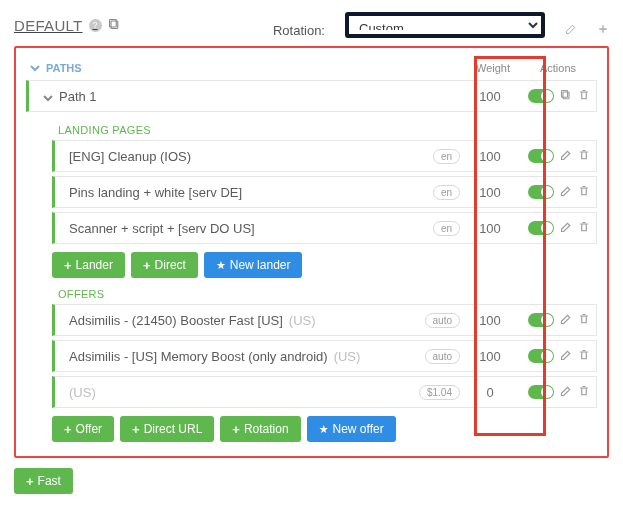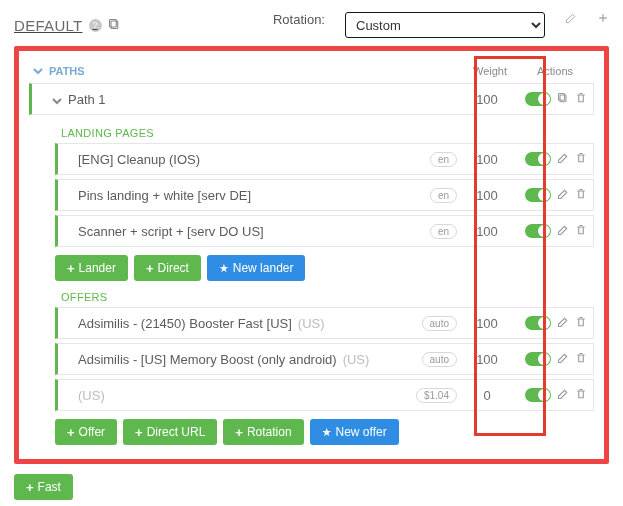--- a/index.html
+++ b/index.html
@@ -2,34 +2,34 @@
 <html><head>
 <meta charset="utf-8">
 <style>
   * { box-sizing: border-box; margin: 0; padding: 0; }
   body { font-family: -apple-system, "Segoe UI", Arial, sans-serif; font-size: 13px; color: #444; background: #fff; width: 623px; padding: 12px 14px 20px; }
   .header-row { display: flex; align-items: center; justify-content: space-between; margin-bottom: 8px; }
   .header-left { display: flex; align-items: center; gap: 6px; text-decoration: underline; }
   .header-title { font-size: 15px; color: #6a6a6a; letter-spacing: .3px; }
   .help-ico { width: 13px; height: 13px; border-radius: 50%; background: #c8c8c8; color: #fff; font-size: 9px; display: inline-flex; align-items: center; justify-content: center; }
   .copy-ico svg { width: 12px; height: 12px; stroke: #888; fill: none; stroke-width: 1.5; }
-  .header-right { display: flex; align-items: flex-start; gap: 20px; }
+  .header-right { display: flex; align-items: flex-end; gap: 20px; }
   .rot-lbl { color: #555; font-size: 13px; }
-  .rot-sel { width: 200px; height: 26px; border: 1px solid #0f172a; border-radius: 3px; padding: 4px 6px; font-size: 13px; color: #333; background: #fff; }
+  .rot-sel { width: 200px; height: 26px; border: 4px solid #0f172a; border-radius: 3px; padding: 4px 6px; font-size: 13px; color: #333; background: #fff; }
   .small-ico { width: 12px; height: 12px; }
   .hdr-act-ico svg { stroke: #aaa; fill: #aaa; }
-  .panel { border: 5px solid #ef4444; padding: 10px 10px 12px; border-radius: 2px; }
+  .panel { border: 2px solid #ef4444; padding: 10px 10px 12px; border-radius: 2px; }
   .paths-hdr { display: flex; align-items: center; padding: 4px 4px 6px; font-size: 11px; color: #8a8a8a; }
   .paths-hdr .label { flex: 1; display: flex; align-items: center; gap: 6px; }
   .col-weight { width: 60px; text-align: center; }
   .col-actions { width: 70px; text-align: center; }
   .chev { width: 10px; height: 10px; display: inline-block; }
   .chev svg { stroke: #7aa9d6; fill: none; stroke-width: 2; }
   .paths-hdr .label span { color: #7aa9d6; font-weight: 600; }
-  .row { display: flex; align-items: center; border: 1px solid #e6e6e6; border-left: 3px solid #5fb84e; background: #fff; min-height: 32px; padding: 0 6px 0 20px; margin-bottom: 4px; }
+  .row { display: flex; align-items: center; border: 1px solid #e6e6e6; border-left: 3px solid #5fb84e; background: #fff; min-height: 32px; padding: 0 6px 0 14px; margin-bottom: 4px; }
   .row .name { flex: 1; display: flex; align-items: center; gap: 6px; color: #5b5b5b; }
   .row .name .muted { color: #bdbdbd; }
   .pill { border: 1px solid #d7d7d7; border-radius: 10px; padding: 1px 7px; font-size: 10px; color: #9a9a9a; }
   .weight { width: 60px; text-align: center; color: #6c6c6c; }
   .actions { width: 70px; display: flex; align-items: center; gap: 6px; justify-content: flex-end; }
   .toggle { width: 26px; height: 14px; border-radius: 8px; background: #5fb84e; position: relative; }
   .toggle::after { content: ""; position: absolute; right: 1px; top: 1px; width: 12px; height: 12px; border-radius: 50%; background: #fff; }
   .act-ico svg { width: 12px; height: 12px; stroke: #9a9a9a; fill: none; stroke-width: 1.5; }
   .act-ico.trash svg { fill: none; }
   .nested { padding-left: 26px; }

